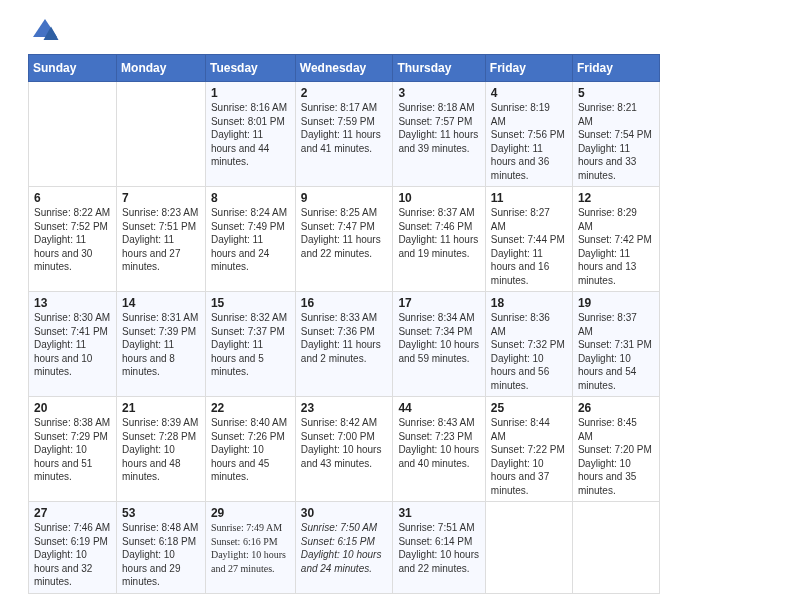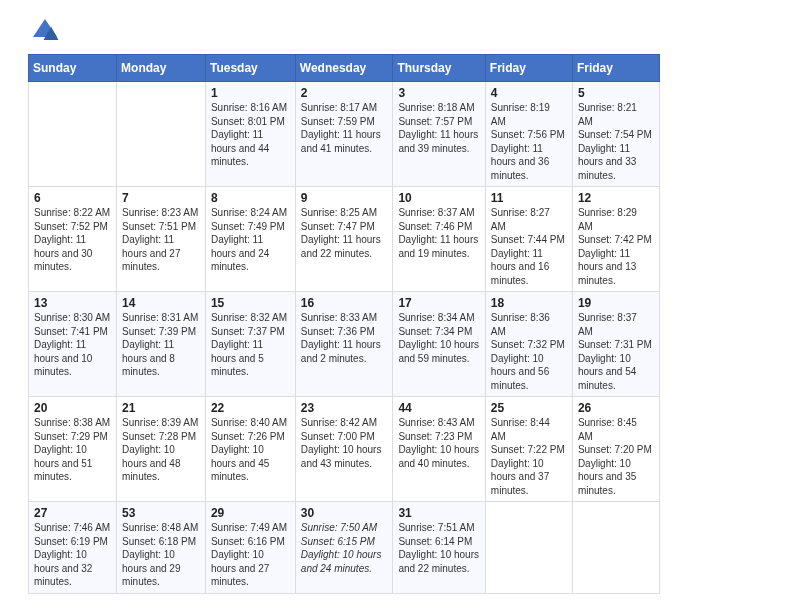--- a/index.html
+++ b/index.html
@@ -234,21 +234,21 @@
 Sunset: 7:20 PM
 Daylight: 10 hours and 35 minutes.</span></td>
         </tr>
         <tr>
           <td><span class="day-number">27</span><span class="cell-text" style="white-space: pre-line;">Sunrise: 7:46 AM
 Sunset: 6:19 PM
 Daylight: 10 hours and 32 minutes.</span></td>
           <td><span class="day-number">53</span><span class="cell-text" style="white-space: pre-line;">Sunrise: 8:48 AM
 Sunset: 6:18 PM
 Daylight: 10 hours and 29 minutes.</span></td>
-          <td><span class="day-number">29</span><span class="cell-text" style="white-space: pre-line;">Sunrise: 7:49 AM
+          <td><span class="day-number">29</span><span class="cell-text" style="white-space: pre-line; font-family: Liberation Serif, serif;">Sunrise: 7:49 AM
 Sunset: 6:16 PM
 Daylight: 10 hours and 27 minutes.</span></td>
           <td><span class="day-number">30</span><span class="cell-text" style="white-space: pre-line; font-style: italic;">Sunrise: 7:50 AM
 Sunset: 6:15 PM
 Daylight: 10 hours and 24 minutes.</span></td>
           <td><span class="day-number">31</span><span class="cell-text" style="white-space: pre-line;">Sunrise: 7:51 AM
 Sunset: 6:14 PM
 Daylight: 10 hours and 22 minutes.</span></td>
           <td class="empty-cell"></td>
           <td class="empty-cell"></td>

